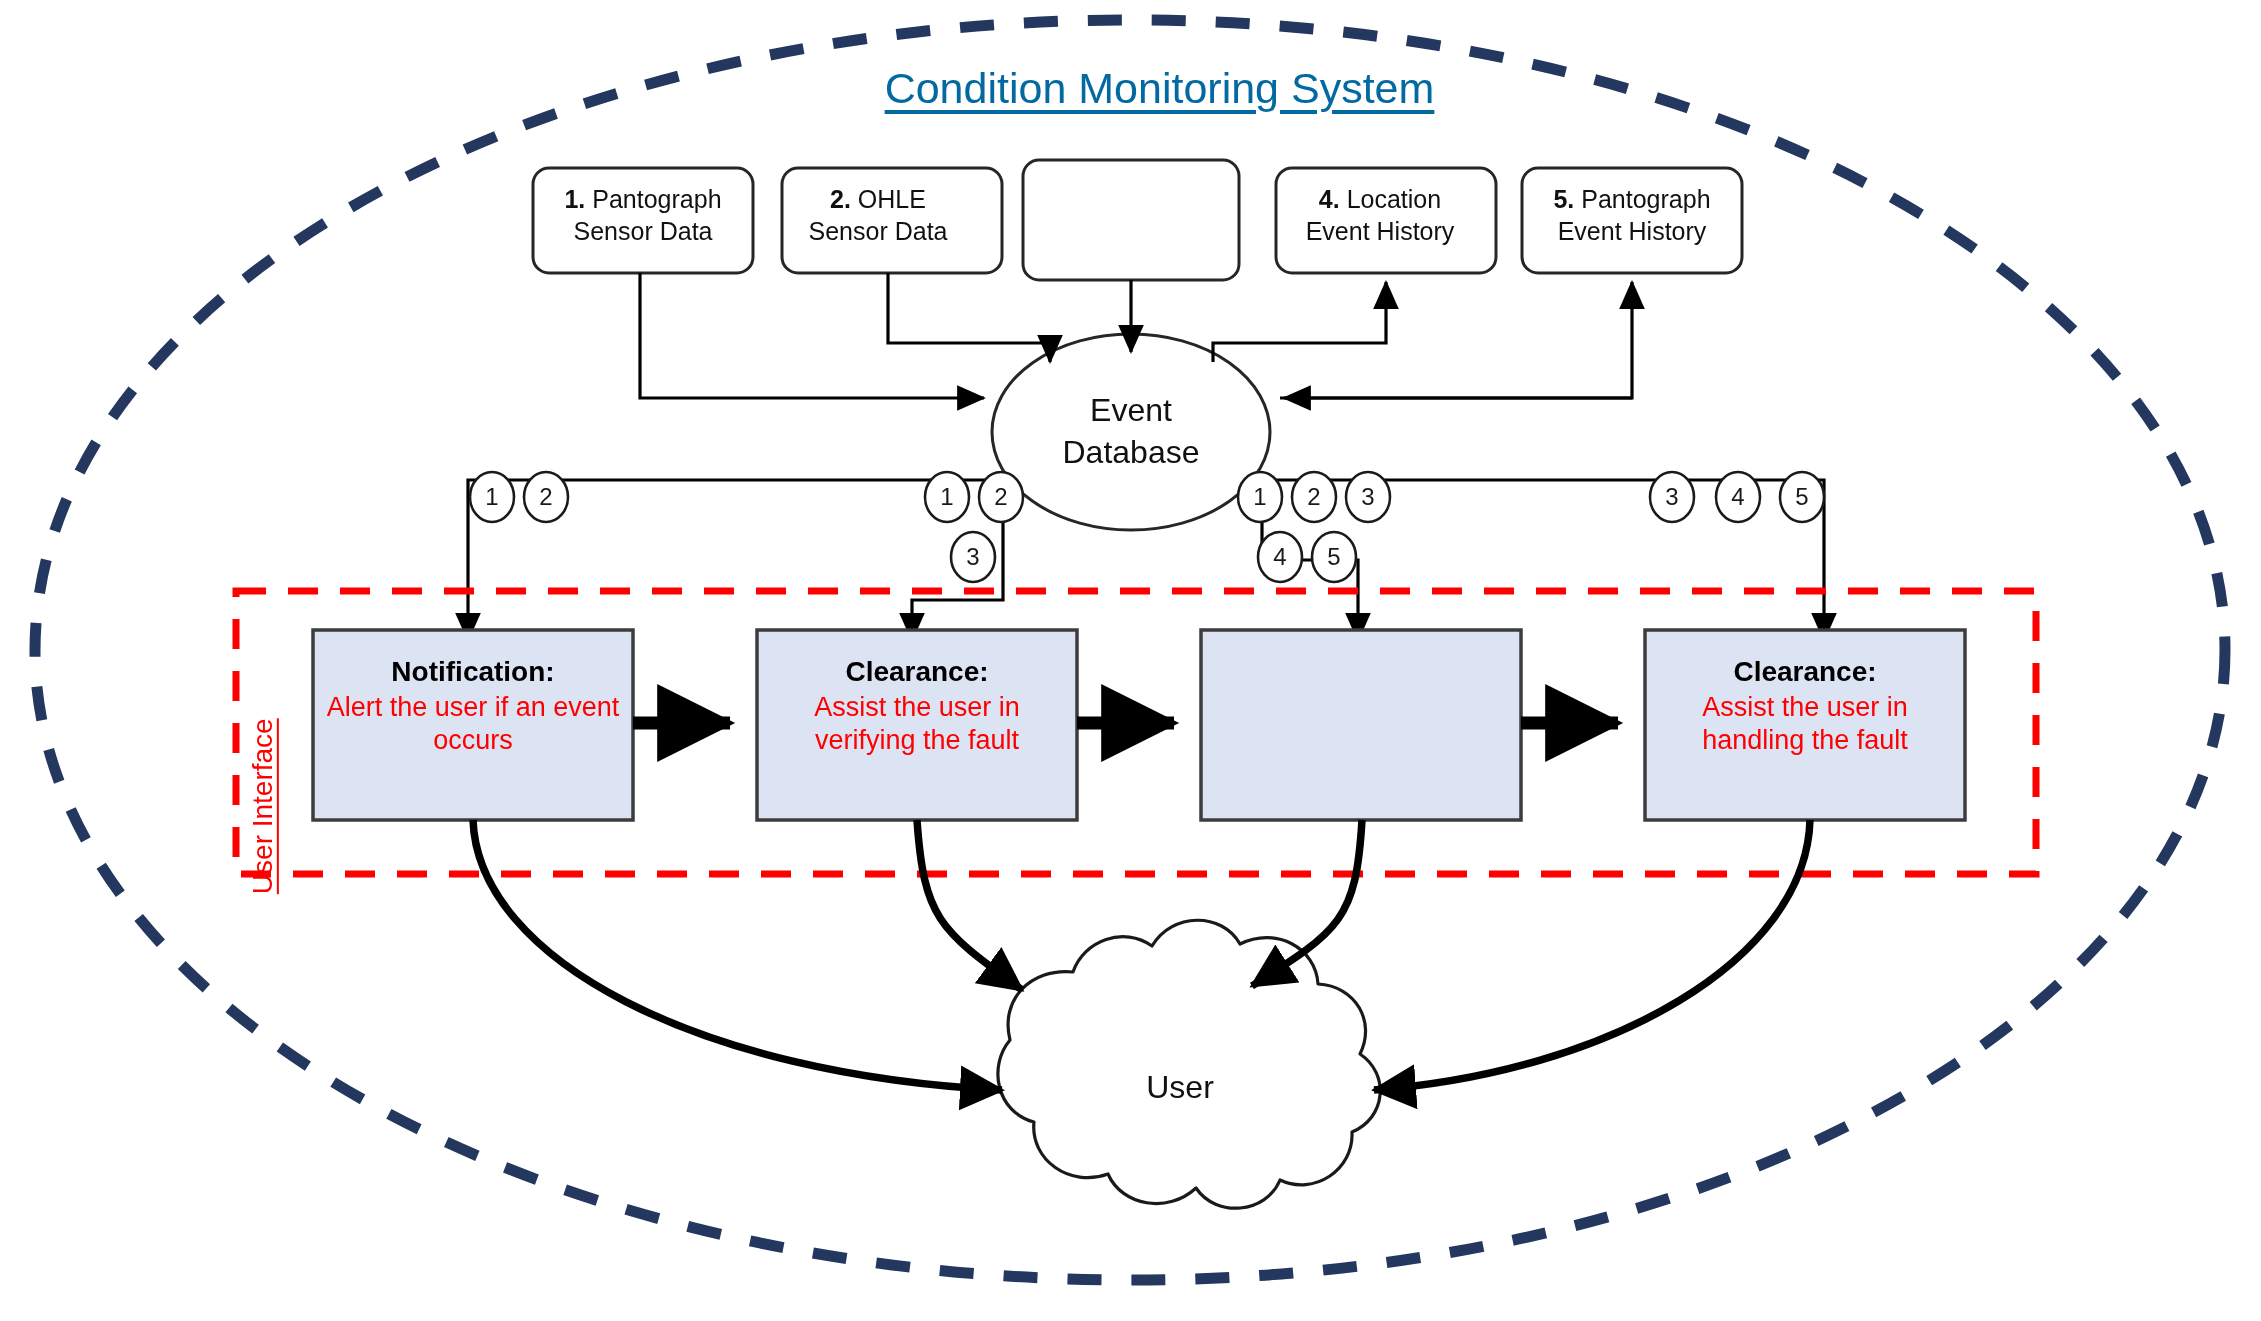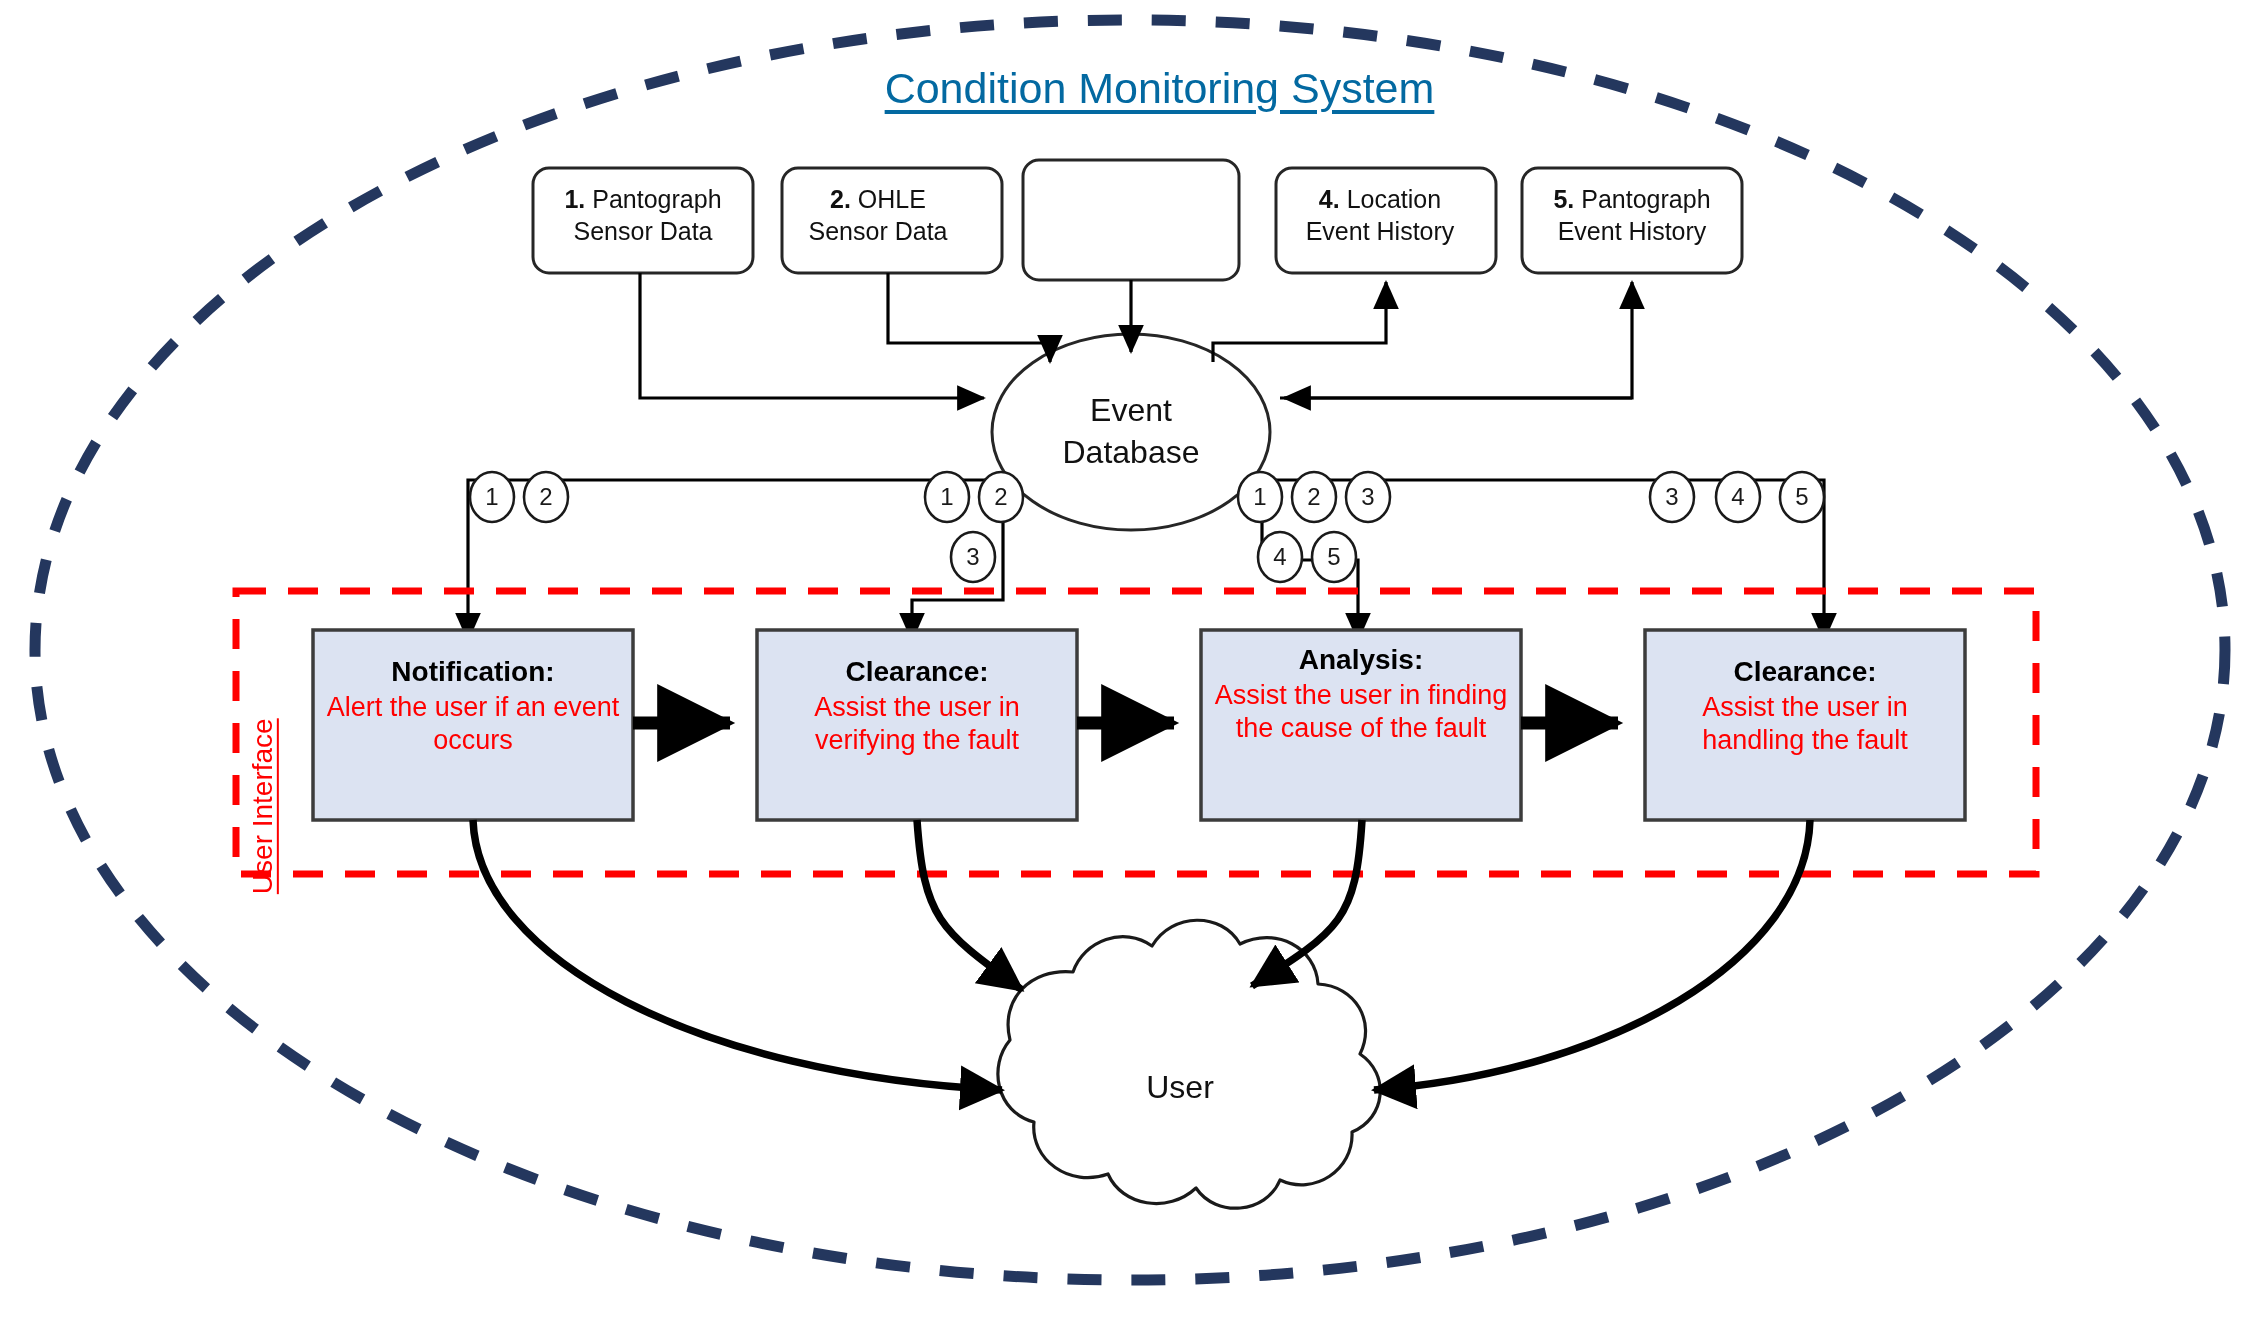--- a/index.html
+++ b/index.html
@@ -224,24 +224,20 @@
   <div class="txt proc-label" style="left:318px; top:655px; width:310px;">
     <span class="proc-title">Notification:</span>
     <span class="proc-desc">Alert the user if an event occurs</span>
   </div>
 
   <div class="txt proc-label" style="left:762px; top:655px; width:310px;">
     <span class="proc-title">Clearance:</span>
     <span class="proc-desc">Assist the user in verifying the fault</span>
   </div>
 
-  <div class="txt proc-label" style="left:1206px; top:643px; width:310px;">
-    <span class="proc-title">Analysis:</span>
-    <span class="proc-desc">Assist the user in finding the cause of the fault</span>
-  </div>
 
   <div class="txt proc-label" style="left:1650px; top:655px; width:310px;">
     <span class="proc-title">Clearance:</span>
     <span class="proc-desc">Assist the user in handling the fault</span>
   </div>
 
   <div class="txt cloud-label" style="left:1010px; top:1068px; width:340px;">User</div>
 
   <div class="circnum" style="left:470px; top:485px; width:44px;">1</div>
   <div class="circnum" style="left:524px; top:485px; width:44px;">2</div>

